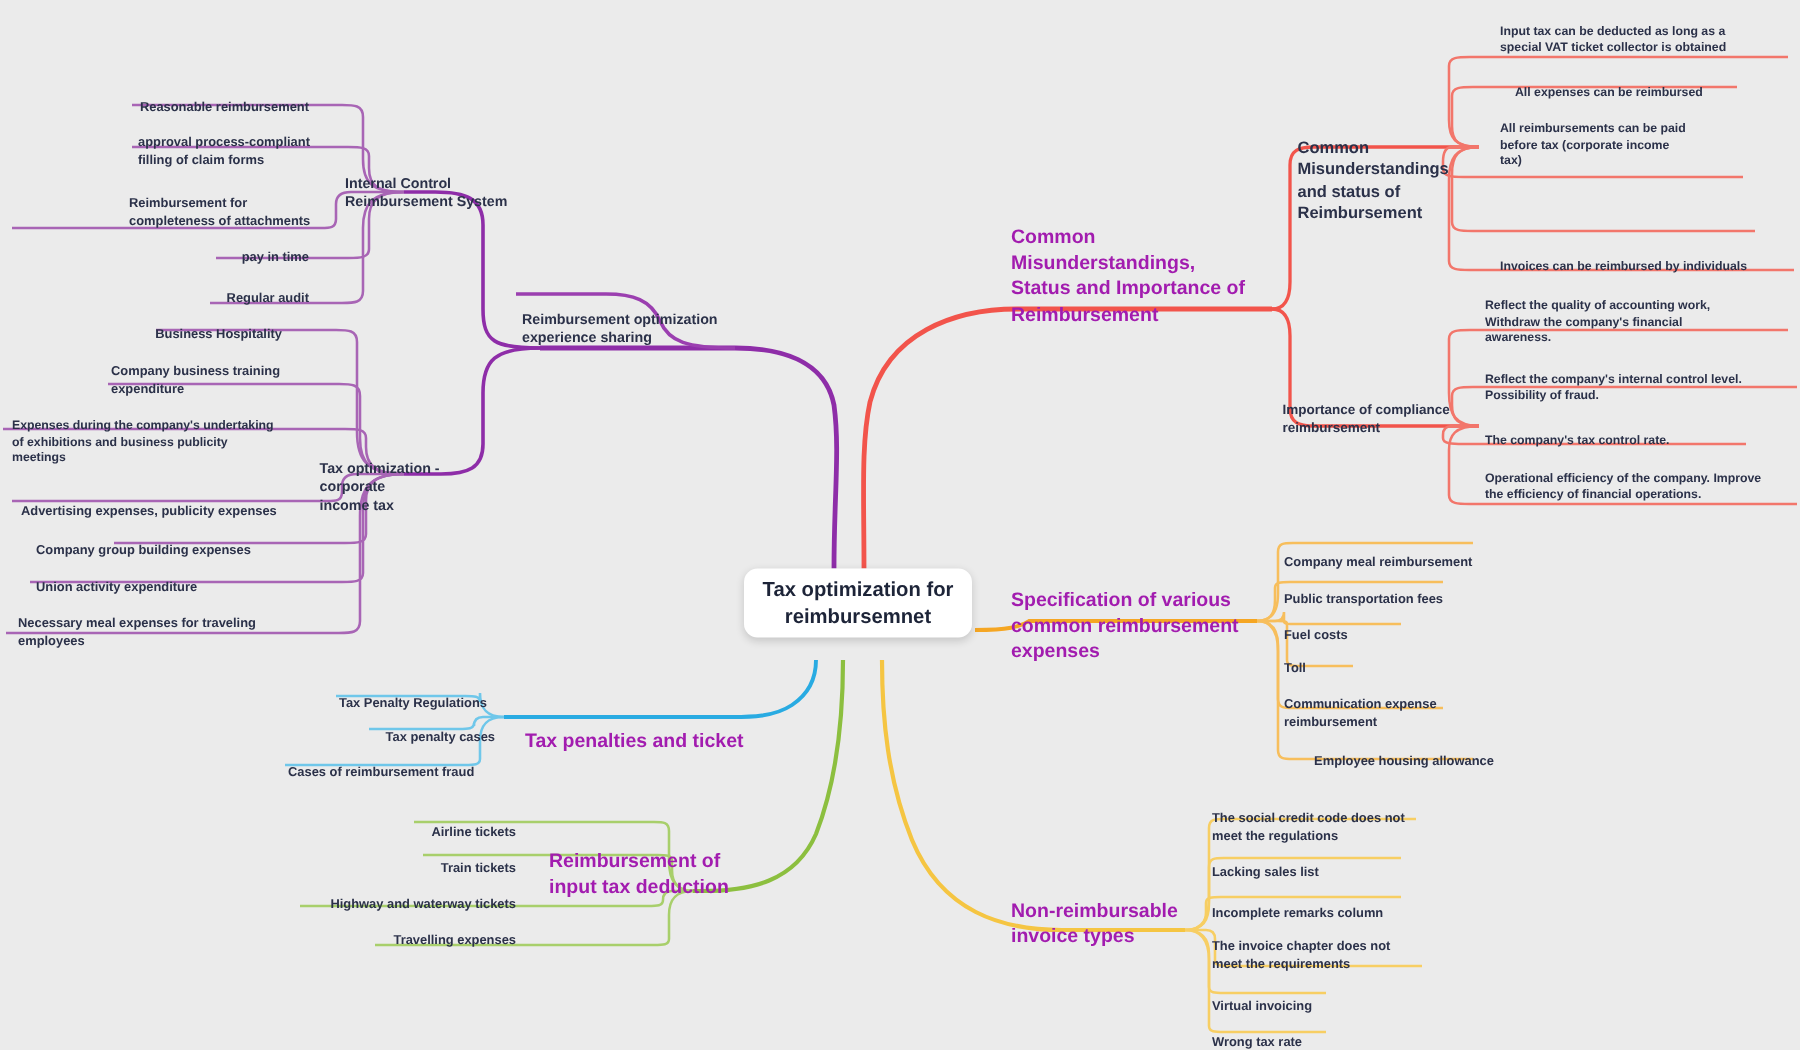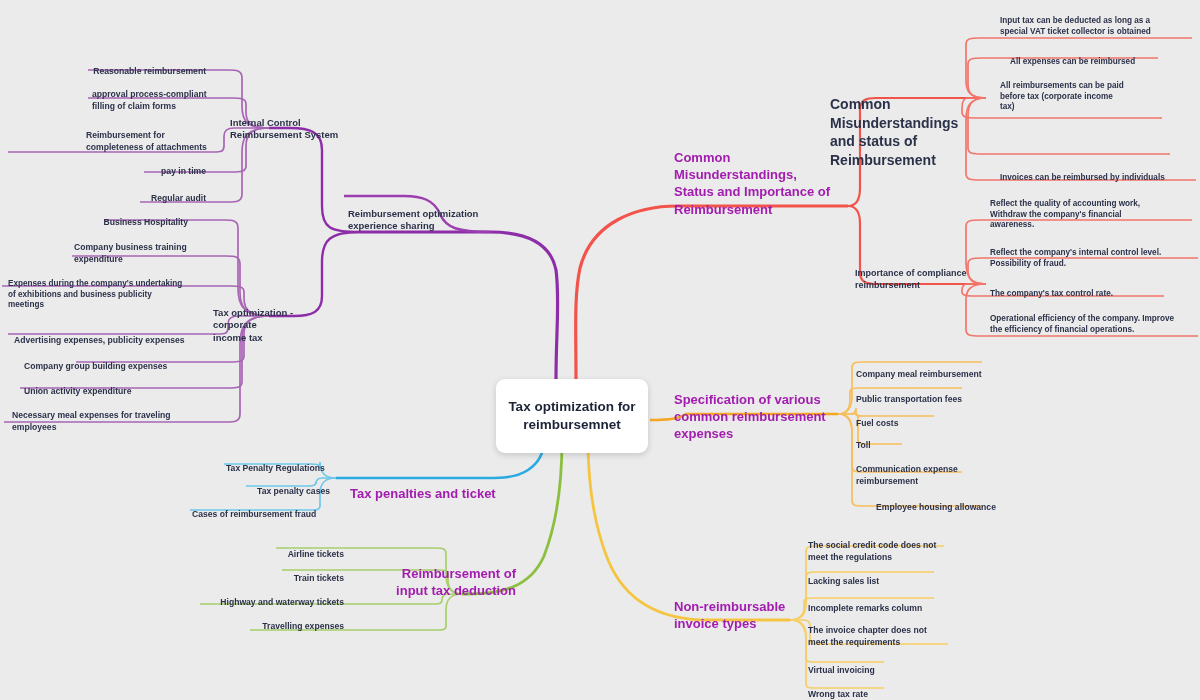--- a/index.html
+++ b/index.html
@@ -30,21 +30,21 @@
     font-weight: bold;
     line-height: 1.32;
     white-space: pre-line;
   }
   
   #root-node {
     position: absolute;
     left: 496px;
     top: 379px;
     width: 152px;
-    height: 74px;
+    height: 46px;
     background: #ffffff;
     border-radius: 9px;
     box-shadow: 0 2px 6px rgba(0,0,0,0.16);
     display: flex;
     align-items: center;
     justify-content: flex-start;
     text-align: center;
     font-size: 13.5px;
     font-weight: bold;
     color: #1d2438;
@@ -242,21 +242,21 @@
     <span>Necessary meal expenses for traveling
 employees</span>
   </div>
 
   <div class="node l1 ta-l" style="left:674px; top:132px; width:172px;">
     <span>Common Misunderstandings,
 Status and Importance of
 Reimbursement</span>
   </div>
 
-  <div class="node l2 ta-l" style="left:830px; top:77px; width:132px; font-size:14px;">
+  <div class="node l2 ta-l" style="left:865px; top:77px; width:132px; font-size:11px;">
     <span>Common Misunderstandings
 and status of Reimbursement</span>
   </div>
 
   <div class="node leaf-sm ta-l" style="left:1000px; top:5px; width:196px;">
     <span>Input tax can be deducted as long as a
 special VAT ticket collector is obtained</span>
   </div>
   <div class="node leaf-sm ta-l" style="left:1000px; top:46px; width:196px;margin-left:10px;">
     <span>All expenses can be reimbursed</span>
@@ -351,21 +351,21 @@
   <div class="node leaf ta-l" style="left:226px; top:452px; width:120px;">
     <span>Tax Penalty Regulations</span>
   </div>
   <div class="node leaf ta-r" style="left:196px; top:475px; width:134px;">
     <span>Tax penalty cases</span>
   </div>
   <div class="node leaf ta-l" style="left:192px; top:498px; width:146px;">
     <span>Cases of reimbursement fraud</span>
   </div>
 
-  <div class="node l1 ta-l" style="left:366px; top:548px; width:150px;text-align:right;">
+  <div class="node l1 ta-l" style="left:366px; top:548px; width:150px;">
     <span>Reimbursement of
 input tax deduction</span>
   </div>
 
   <div class="node leaf ta-r" style="left:200px; top:538px; width:144px;">
     <span>Airline tickets</span>
   </div>
   <div class="node leaf ta-r" style="left:200px; top:562px; width:144px;">
     <span>Train tickets</span>
   </div>

